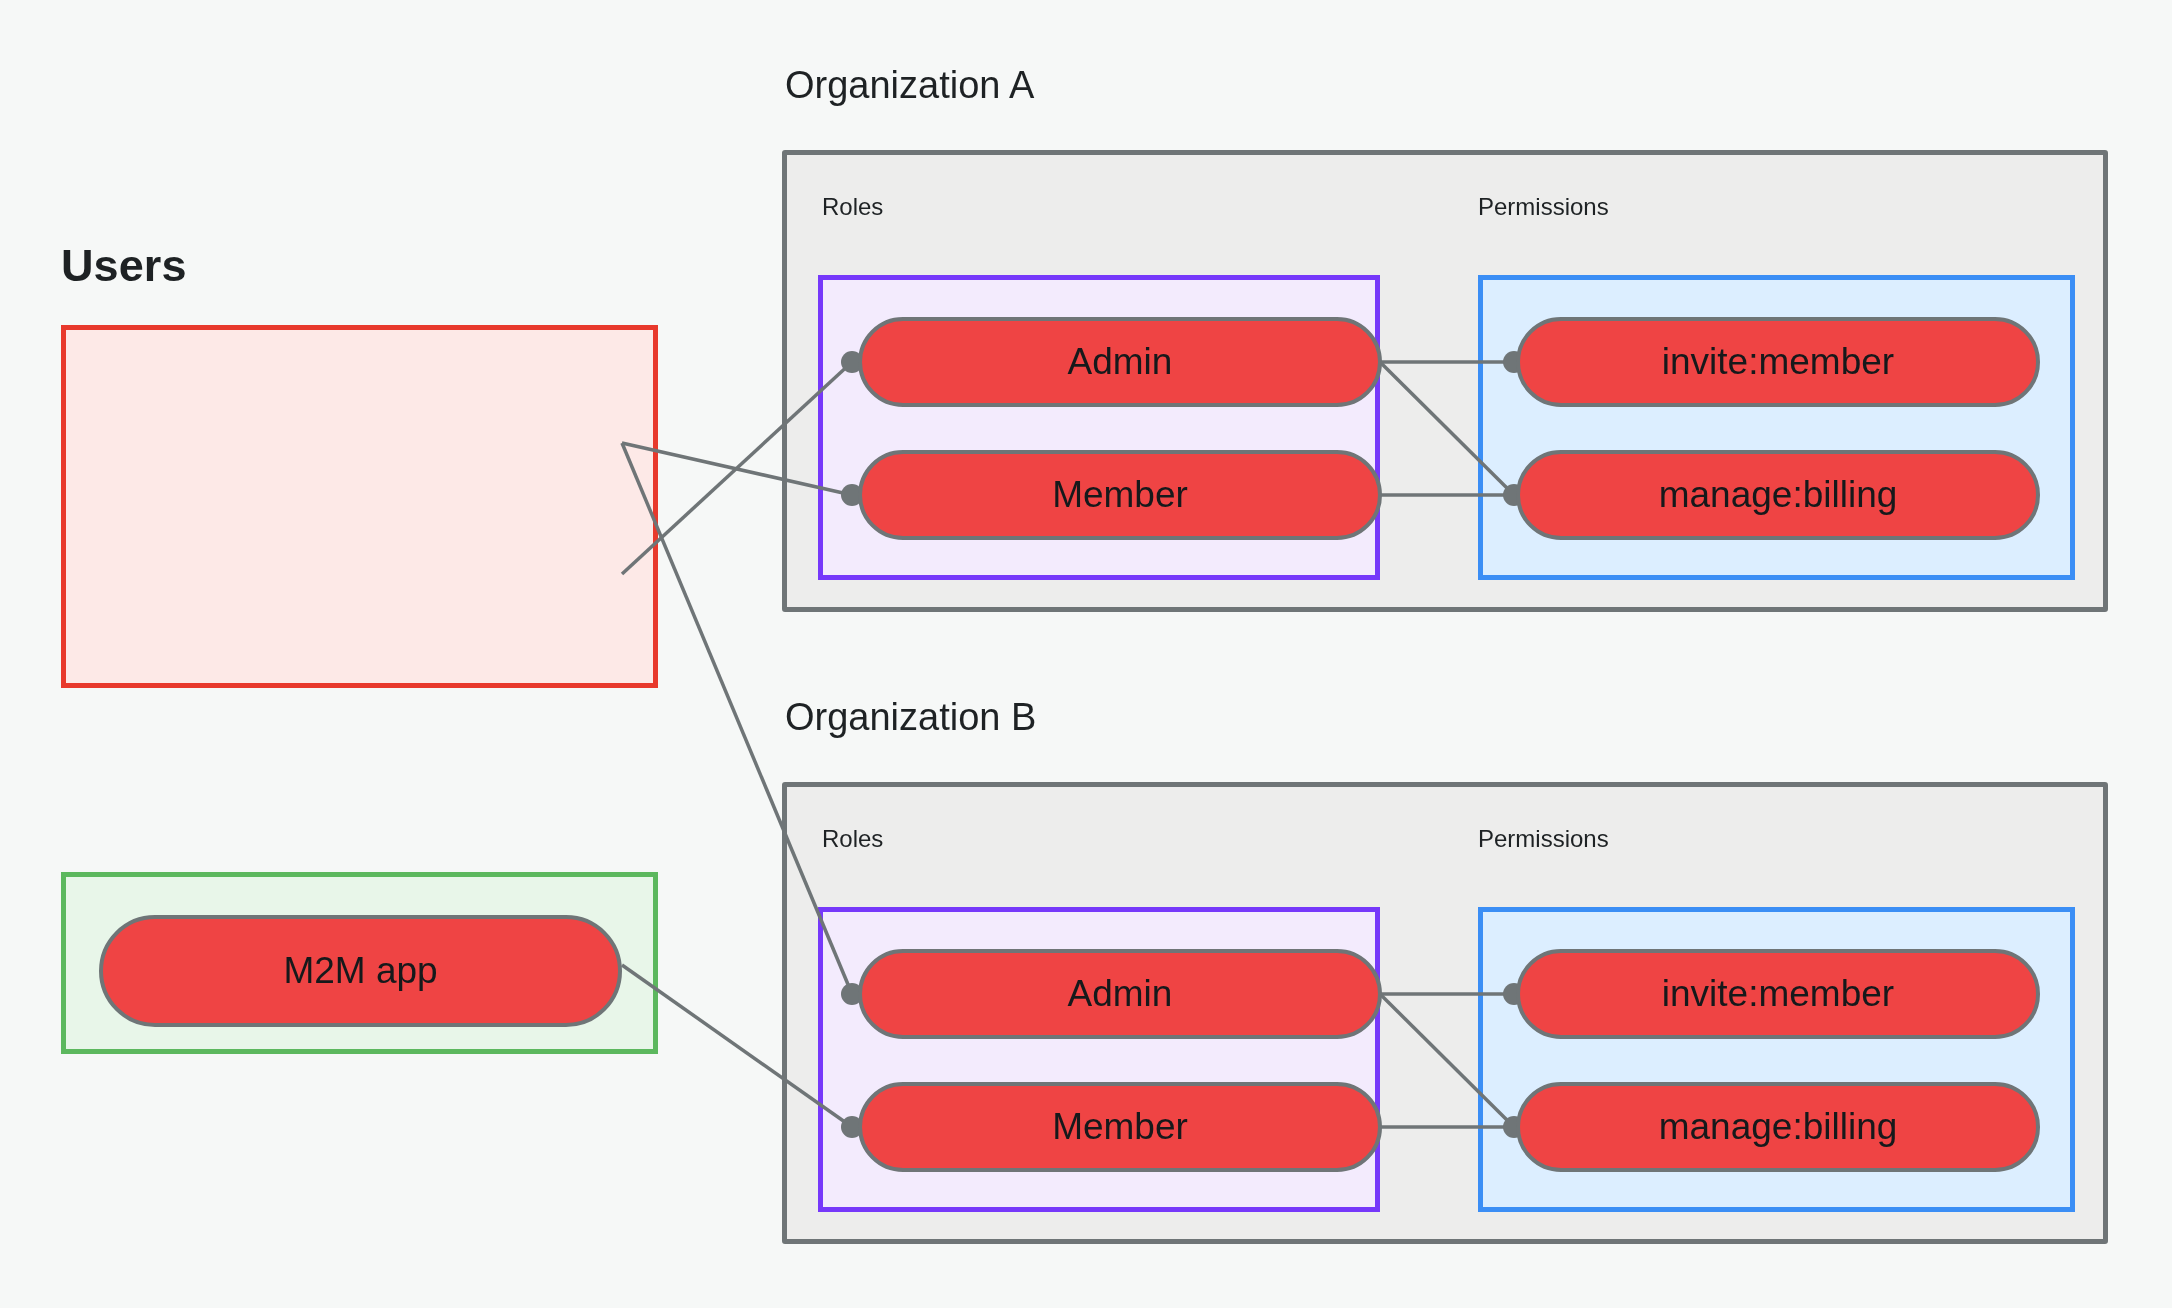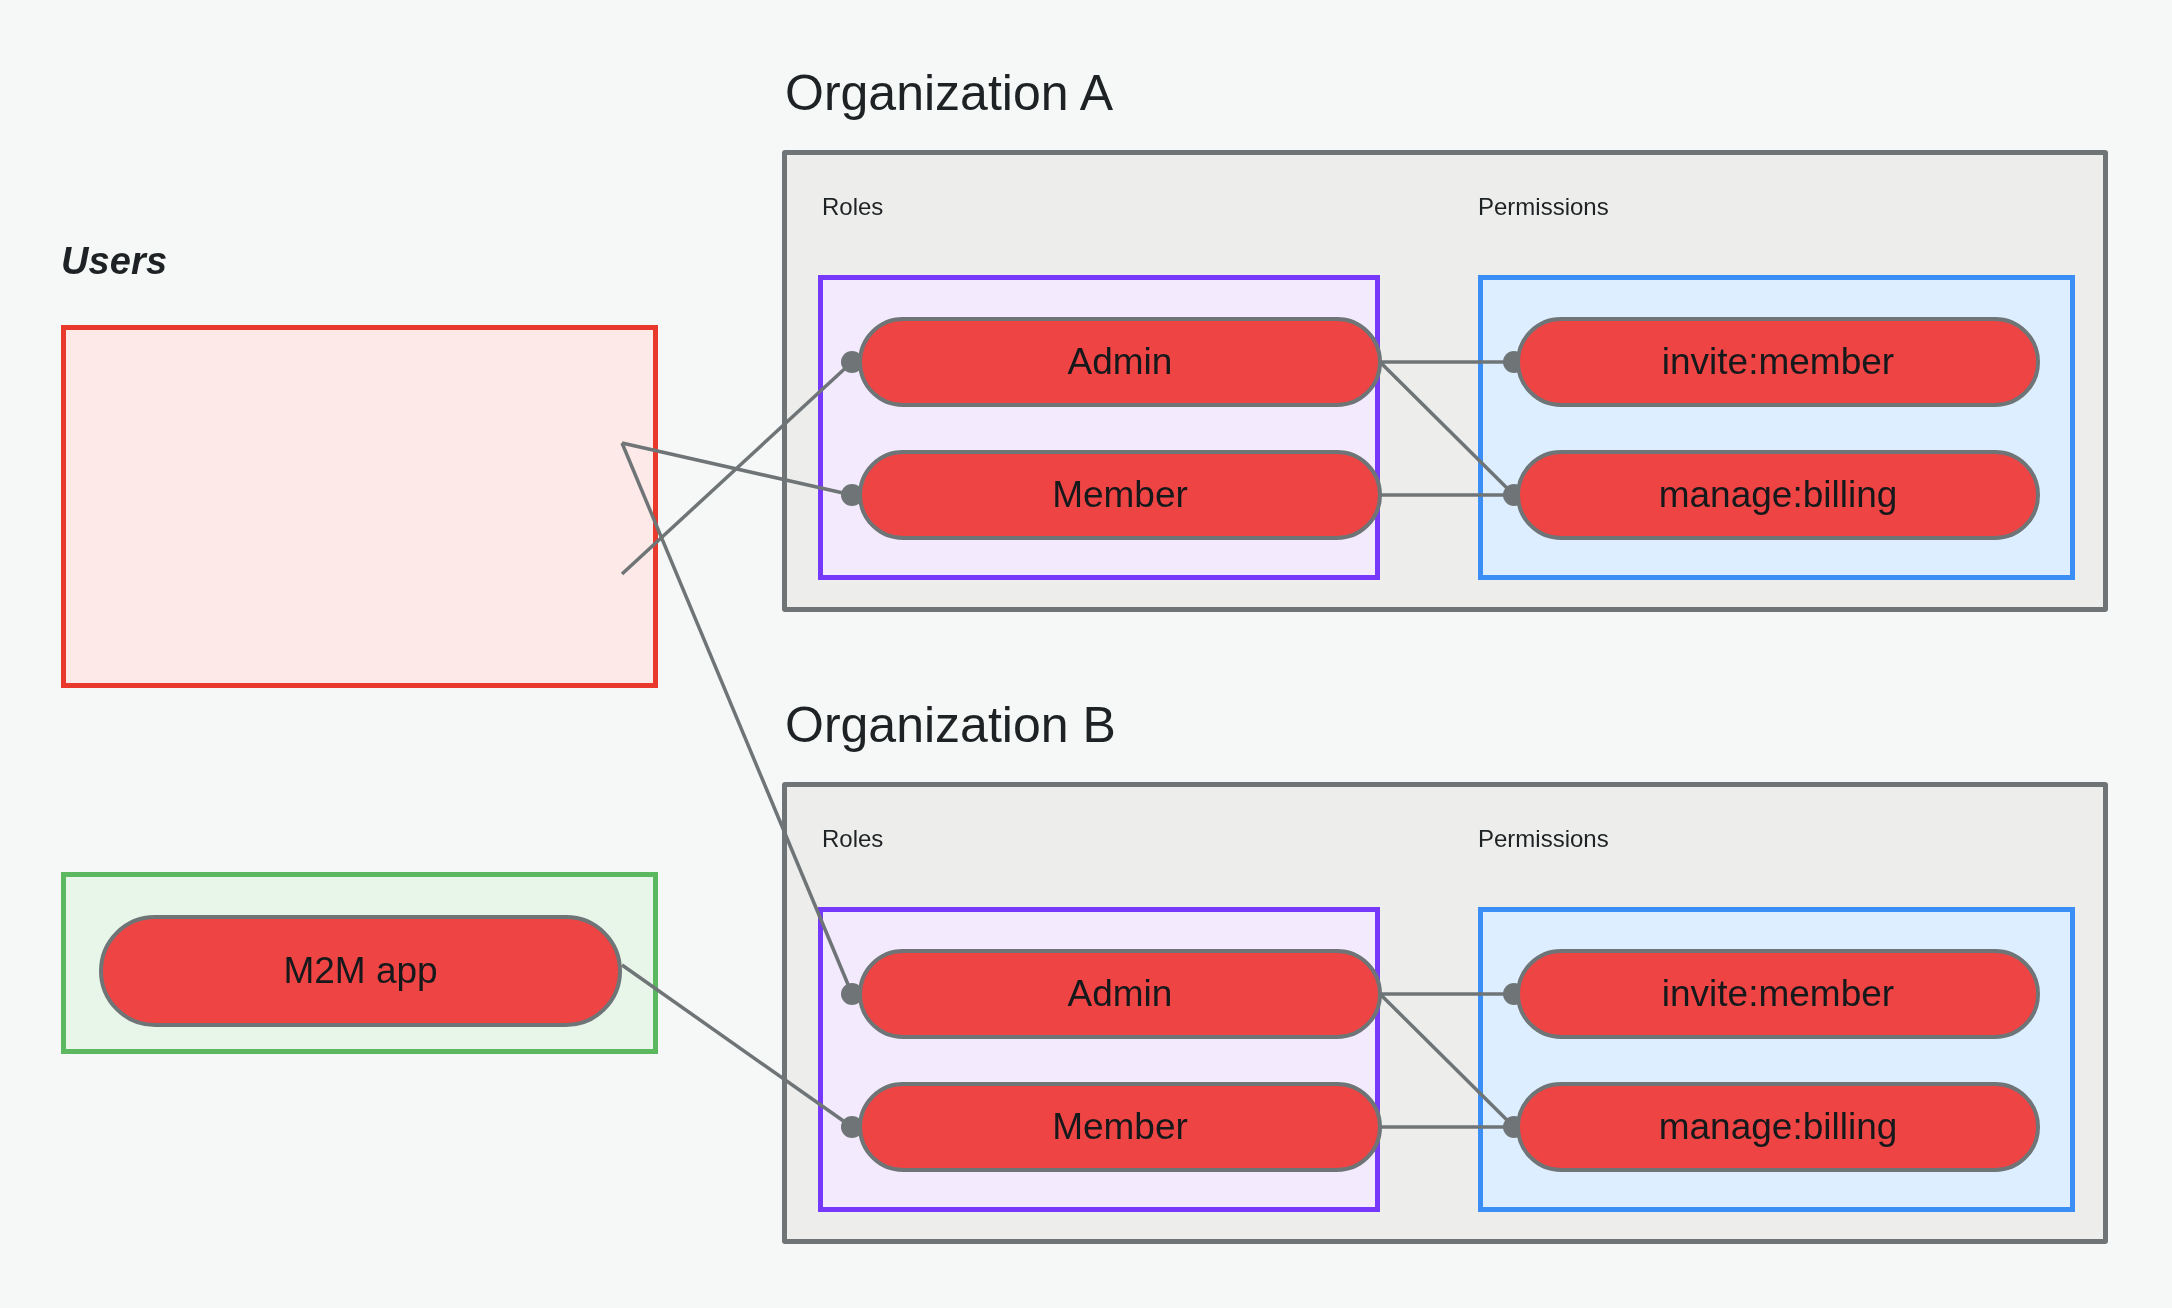--- a/index.html
+++ b/index.html
@@ -19,39 +19,38 @@
   #edges {
     position: absolute;
     left: 0; top: 0;
     width: 2172px;
     height: 1308px;
     pointer-events: none;
     z-index: 3;
   }
   .group-title {
     position: absolute;
-    font-size: 38px;
+    font-size: 45px;
     font-weight: 700;
     color: #1e2224;
     letter-spacing: 0.1px;
     white-space: nowrap;
     z-index: 2;
-    font-style: italic;
   }
   .section-title {
     position: absolute;
     font-size: 24px;
     font-weight: 400;
     color: #1e2224;
     white-space: nowrap;
     z-index: 4;
   }
   .org-title {
     position: absolute;
-    font-size: 50px;
+    font-size: 38px;
     font-weight: 400;
     color: #1e2224;
     white-space: nowrap;
     z-index: 2;
   }
   .box {
     position: absolute;
     box-sizing: border-box;
     z-index: 1;
   }

